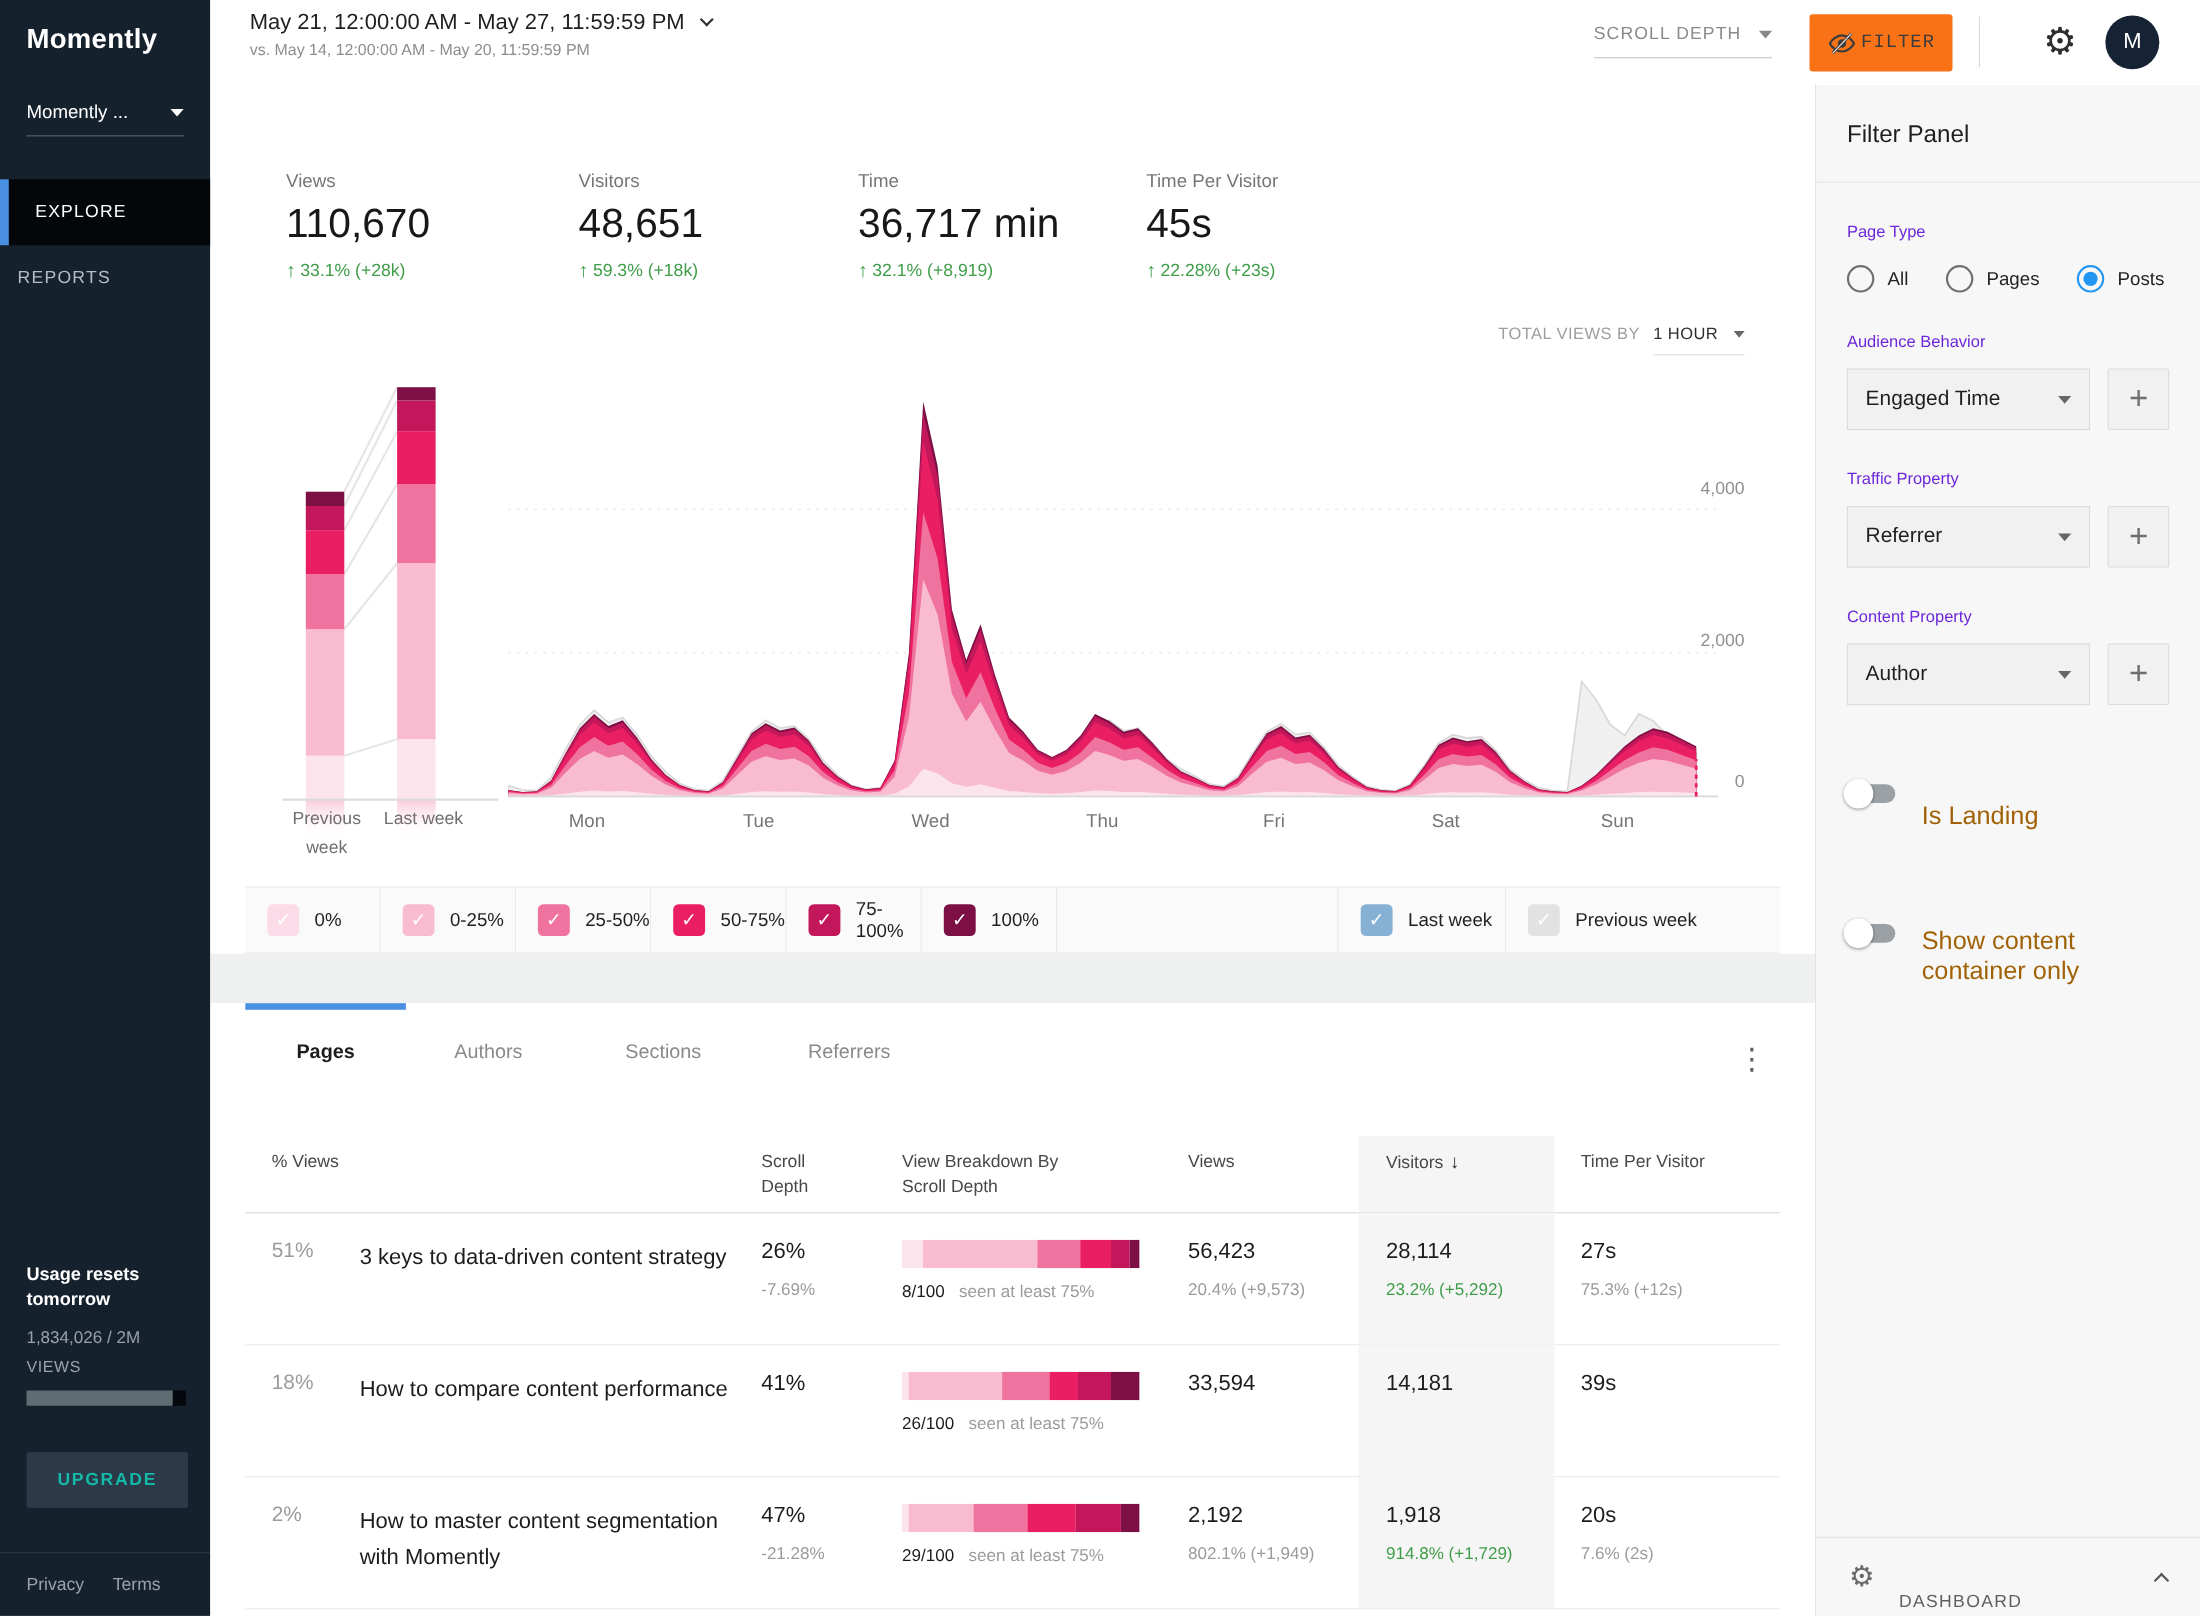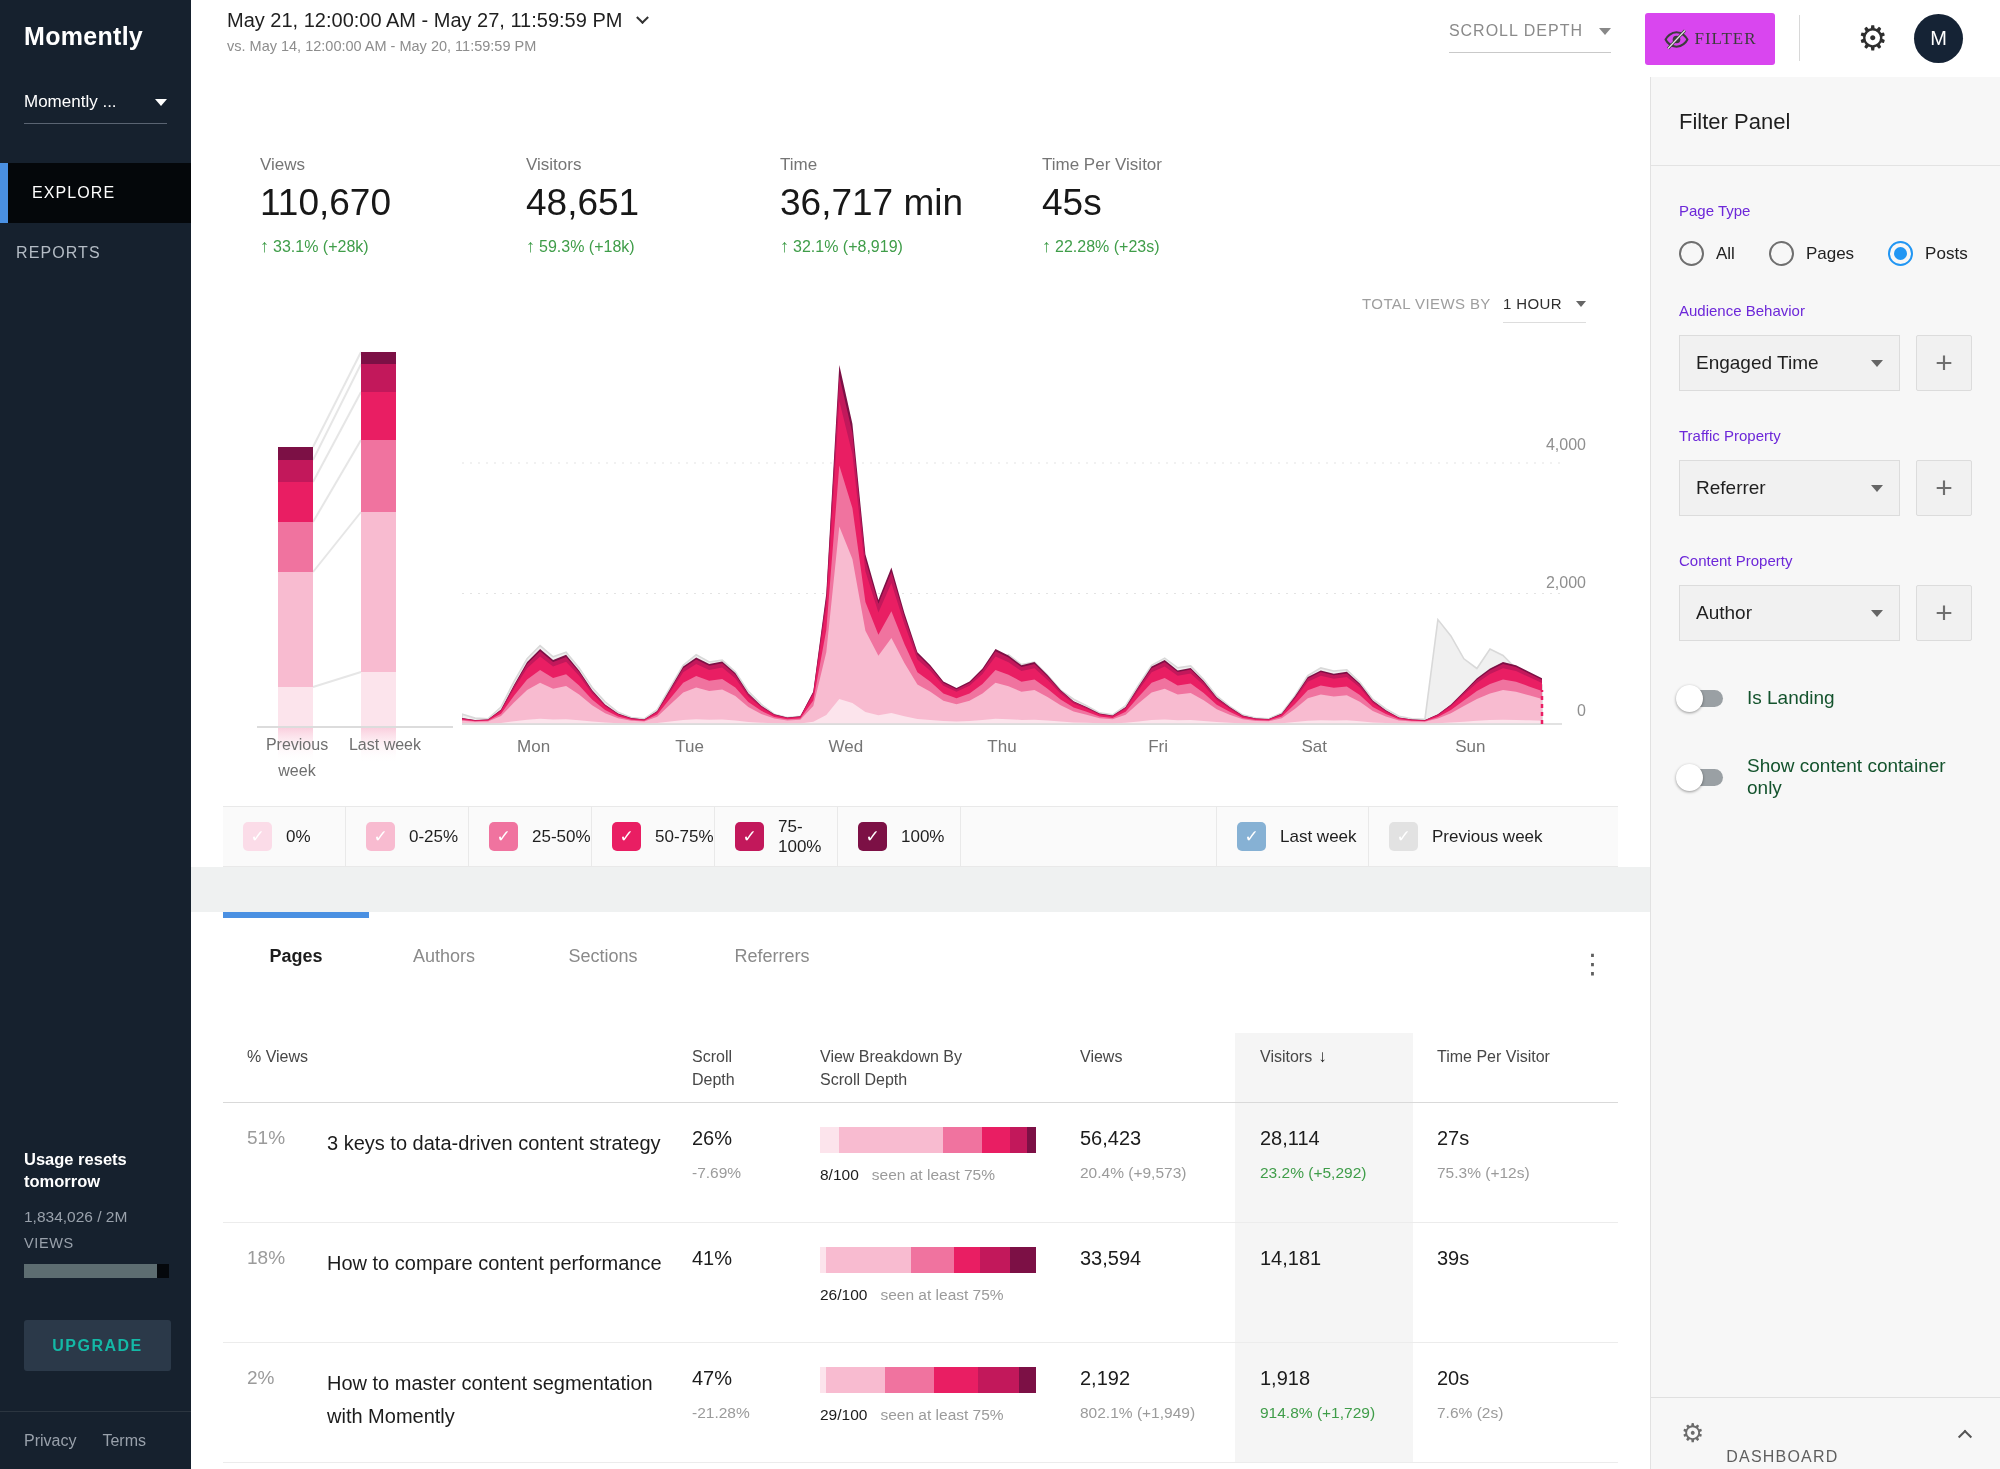--- a/index.html
+++ b/index.html
@@ -30,22 +30,22 @@
 
   
   #topbar { position:absolute; left:191px; top:0; width:1809px; height:77px; background:#fff; z-index:4; }
   .date-group { position:absolute; left:36px; top:9px; }
   .date-main { font-size:20px; color:#1f1f1f; font-weight:500; display:flex; align-items:center; cursor:pointer; }
   .chev { display:inline-block; width:9px; height:9px; border-right:2.5px solid #333; border-bottom:2.5px solid #333; transform:rotate(45deg) translate(-2px,-2px); margin-left:16px; }
   .date-sub { margin-top:6px; font-size:14.5px; color:#8d8d8d; }
   .scroll-depth { position:absolute; right:389px; top:22px; display:flex; align-items:center; font-size:16px; letter-spacing:1px; color:#8a8a8a;
     border-bottom:1px solid #c9c9c9; padding-bottom:12px; cursor:pointer; }
   .scroll-depth .tri { margin-left:16px; width:0; height:0; border-left:6px solid transparent; border-right:6px solid transparent; border-top:7px solid #888; }
-  .filter-btn { position:absolute; right:225px; top:13px; width:130px; height:52px; background:#d946ef; border:none; border-radius:3px;
-    display:flex; align-items:center; justify-content:center; gap:4px; font-family:Liberation Serif, serif; font-size:17px; letter-spacing:1px; color:#3c3c3c; cursor:pointer; }
+  .filter-btn { position:absolute; right:225px; top:13px; width:130px; height:52px; background:#f97316; border:none; border-radius:3px;
+    display:flex; align-items:center; justify-content:center; gap:4px; font-family:Liberation Mono, monospace; font-size:17px; letter-spacing:1px; color:#3c3c3c; cursor:pointer; }
   .tb-divider { position:absolute; right:200px; top:15px; width:1px; height:46px; background:#d8d8d8; }
   .gear-btn { position:absolute; right:112px; top:8px; font-size:34px; color:#2e2e2e; cursor:pointer; line-height:60px; }
   .avatar { position:absolute; right:37px; top:14px; width:49px; height:49px; border-radius:50%; background:#152335; color:#fff;
     display:flex; align-items:center; justify-content:center; font-size:20px; font-weight:500; cursor:pointer; }
 
   
   #main { position:absolute; left:191px; top:77px; width:1459px; height:1392px; background:#fff; overflow:hidden; }
   .metric { position:absolute; top:78px; }
   .metric.m0{left:69px} .metric.m1{left:335px} .metric.m2{left:589px} .metric.m3{left:851px}
   .metric-label { font-size:17px; color:#757575; }
@@ -122,21 +122,21 @@
   .select-row { margin-top:16px; display:flex; align-items:center; gap:16px; }
   .select { width:222px; height:56px; background:#f1f1f1; border:1px solid #dcdcdc; display:flex; align-items:center;
     padding:0 16px; font-size:19px; color:#1f1f1f; cursor:pointer; }
   .select .tri { margin-left:auto; width:0; height:0; border-left:6px solid transparent; border-right:6px solid transparent; border-top:7px solid #666; }
   .plus-btn { width:56px; height:56px; background:#f1f1f1; border:1px solid #dcdcdc; border-radius:2px;
     font-size:30px; color:#6f6f6f; font-family:inherit; cursor:pointer; line-height:1; }
   .toggle-row { margin-top:46px; display:flex; align-items:center; gap:24px; cursor:pointer; }
   .toggle { width:44px; height:17px; border-radius:9px; background:#9aa0a4; position:relative; flex:0 0 auto; }
   .knob { position:absolute; left:-3px; top:-5px; width:27px; height:27px; border-radius:50%; background:#fff;
     box-shadow:0 1px 3px rgba(0,0,0,.4); }
-  .toggle-label { font-size:19px; color:#14532d; }
+  .toggle-label { font-size:23px; color:#a16207;margin-top:41px; }
   .fp-dash { position:absolute; left:0; bottom:0; width:100%; height:72px; border-top:1px solid #e0e0e0;
     display:flex; align-items:center; padding:0 30px; cursor:pointer; }
   .fp-dash .dgear { font-size:26px; color:#6b6b6b; }
   .fp-dash .dlabel { margin-left:22px; font-size:16px; letter-spacing:1.2px; color:#5f5f5f;margin-top:46px; }
   .chev-up { margin-left:auto; width:10px; height:10px; border-right:2.5px solid #555; border-bottom:2.5px solid #555; transform:rotate(-135deg) translate(-2px,-2px); }
 </style>
 </head>
 <body>
 
 <div id="app">

